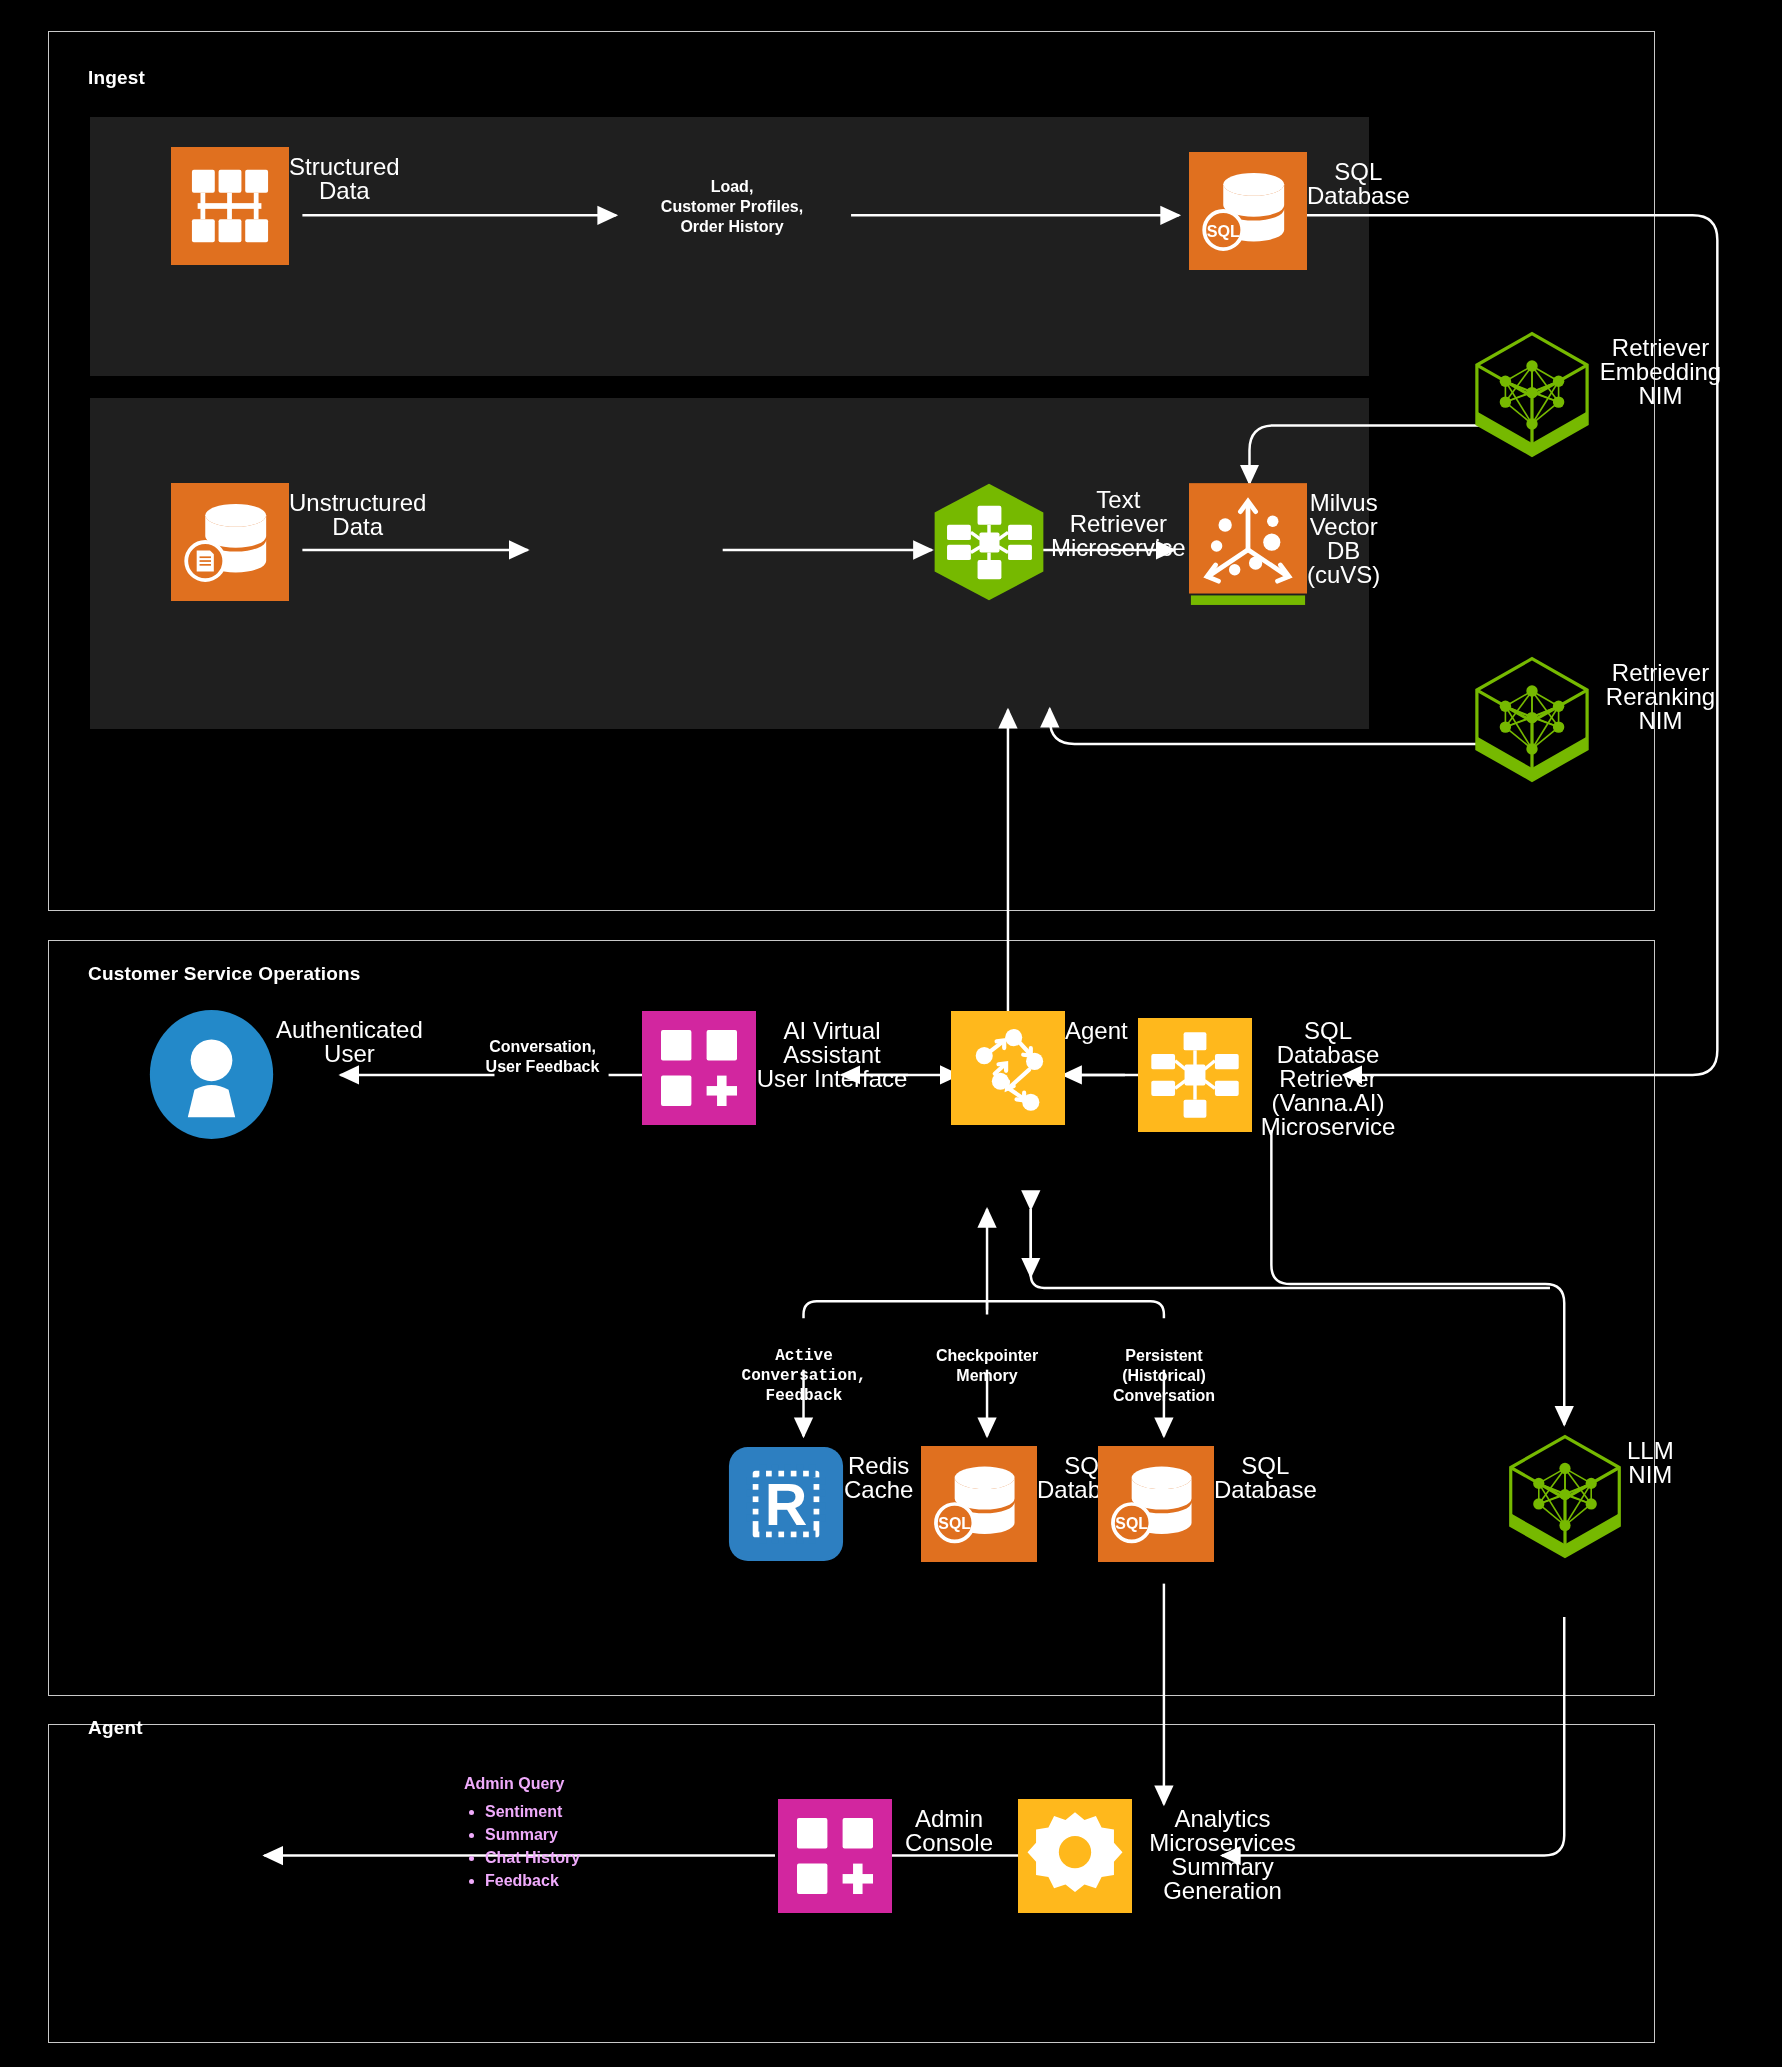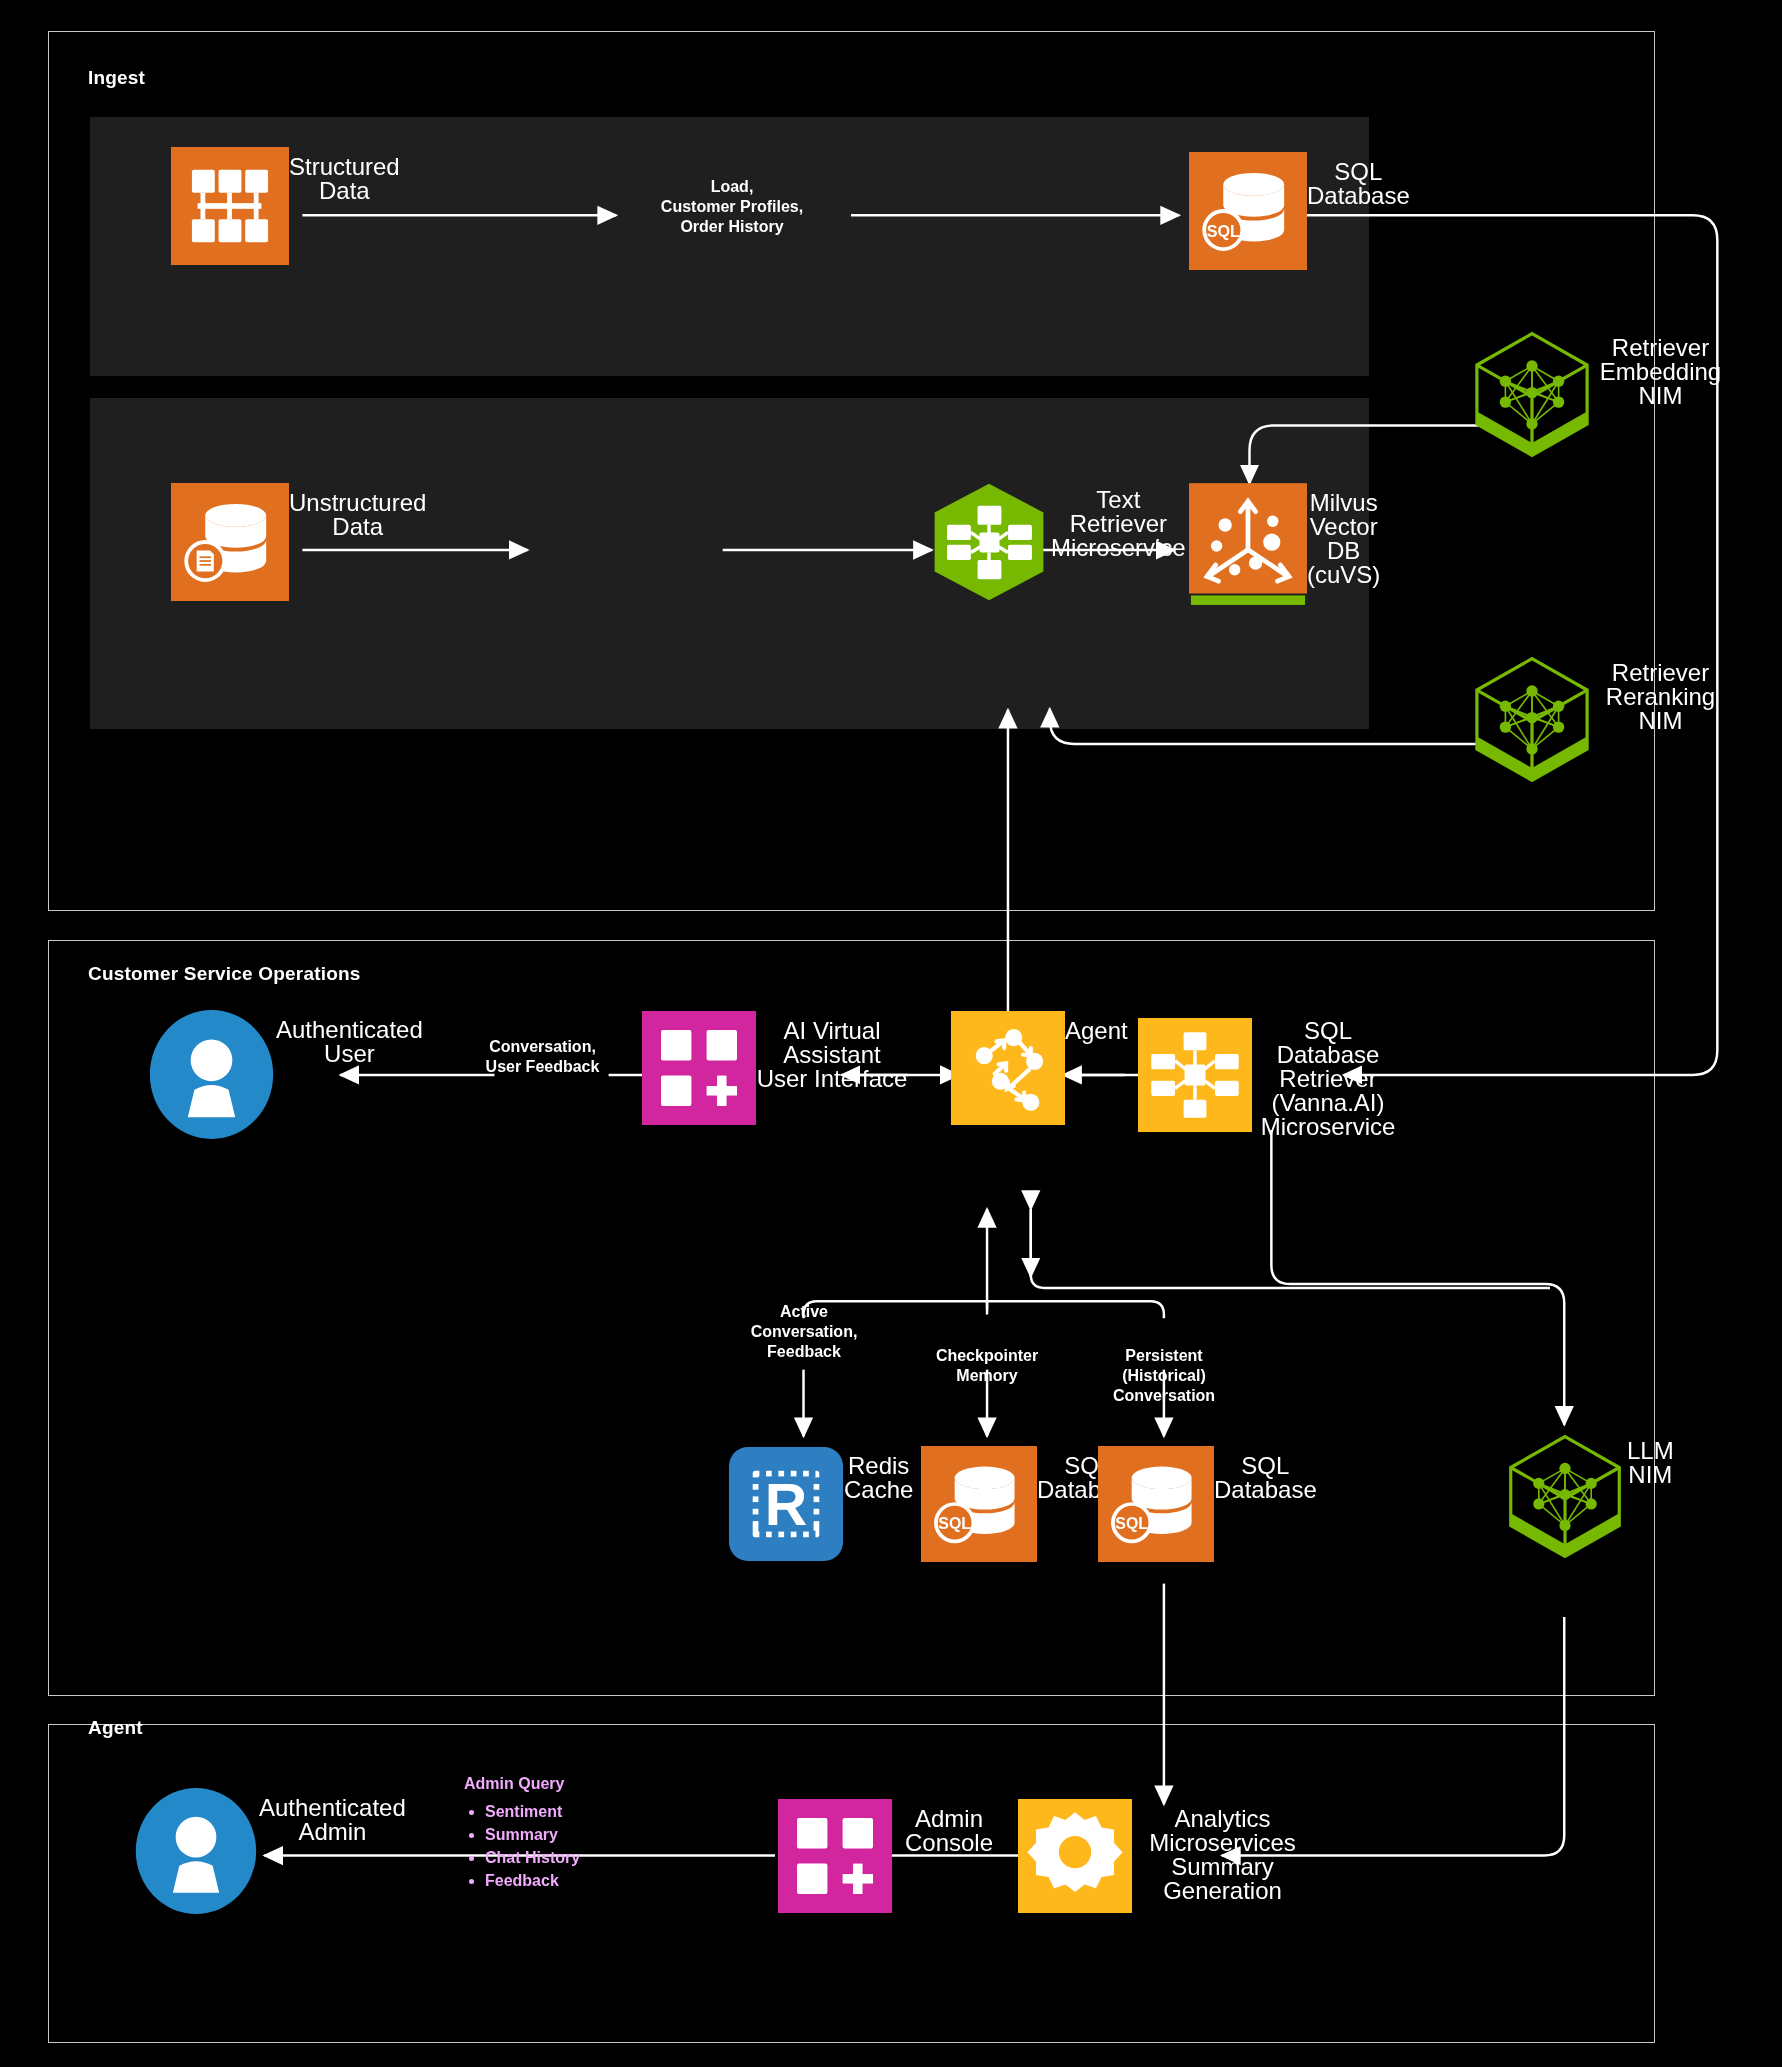--- a/index.html
+++ b/index.html
@@ -391,21 +391,21 @@
           <line x1="81" y1="74" x2="70" y2="66"></line>
         </g>
       </svg>
     </div>
     <div class="node-label">SQL Database
 Retriever
 (Vanna.AI)
 Microservice</div>
   </div>
 
-  <div class="edge-label" style="left:709px;top:1302px;width:190px;">Active
+  <div class="edge-label" style="left:709px;top:1346px;width:190px;font-family:Liberation Mono, monospace;">Active
 Conversation,
 Feedback</div>
   <div class="edge-label" style="left:892px;top:1346px;width:190px;">Checkpointer
 Memory</div>
   <div class="edge-label" style="left:1069px;top:1346px;width:190px;">Persistent
 (Historical)
 Conversation</div>
 
   <div class="node" style="left:728px;top:1446px;width:152px;">
     <div class="node-ico">
@@ -511,31 +511,20 @@
           <circle cx="38" cy="78" r="6"></circle>
             <circle cx="94" cy="78" r="6"></circle>
           <circle cx="66" cy="68" r="6"></circle>
           <circle cx="66" cy="101" r="6"></circle>
         </g>
       </svg>
     </div>
     <div class="node-label">LLM NIM</div>
   </div>
 
-  <div class="node" style="left:133px;top:1788px;width:200px;">
-    <div class="node-ico">
-      <svg width="126" height="126" viewBox="0 0 136 136">
-        <ellipse cx="68" cy="68" rx="65" ry="68" fill="#2389c9"></ellipse>
-        <circle cx="68" cy="53" r="22" fill="#ffffff"></circle>
-        <path d="M43,113 L50,84 Q68,74 86,84 L93,113 z" fill="#ffffff"></path>
-      </svg>
-    </div>
-    <div class="node-label">Authenticated
-Admin</div>
-  </div>
 
   <div class="bullets" style="left:464px;top:1773px;width:219px;">
     <div class="bhead">Admin Query</div>
     <ul>
       <li>Sentiment</li>
       <li>Summary</li>
       <li>Chat History</li>
       <li>Feedback</li>
     </ul>
   </div>

